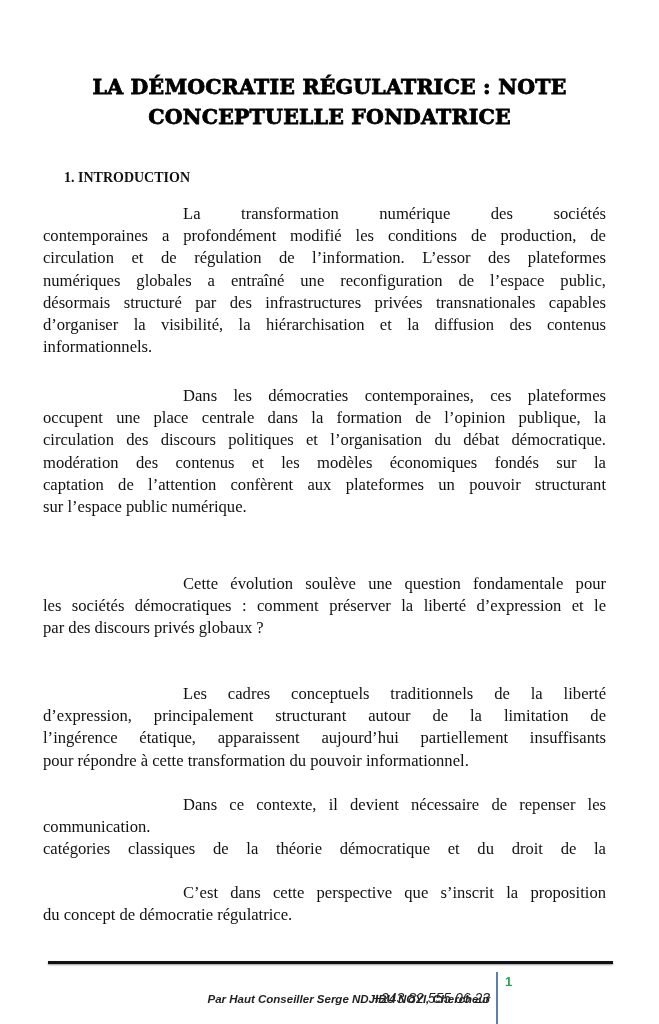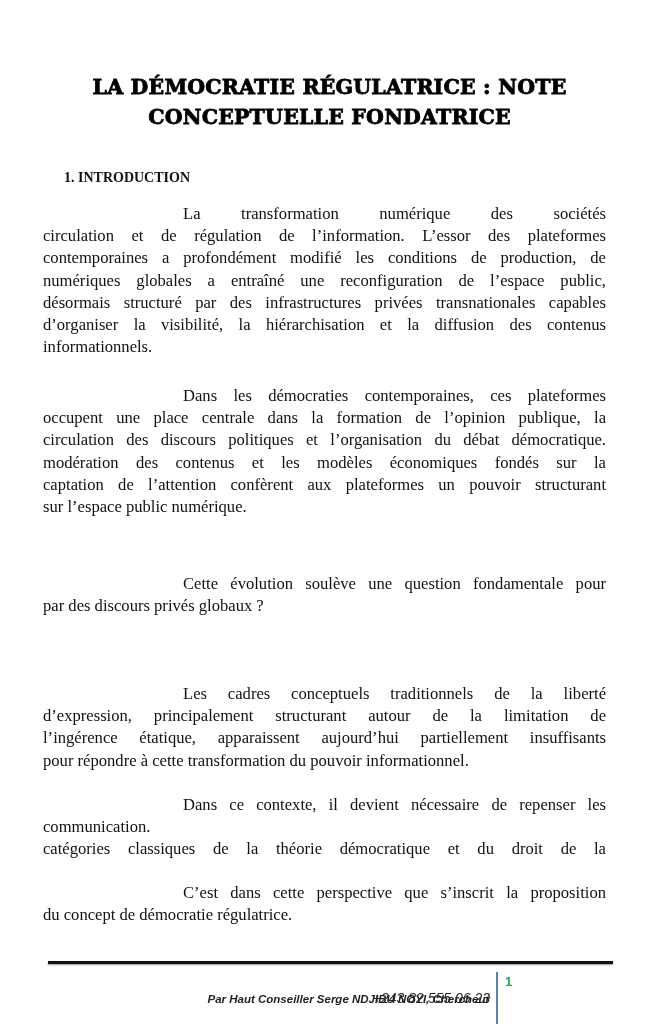--- a/index.html
+++ b/index.html
@@ -21,39 +21,40 @@
 
 <div class="title">
   <div>LA DÉMOCRATIE RÉGULATRICE : NOTE</div>
   <div>CONCEPTUELLE FONDATRICE</div>
 </div>
 
 <div class="heading">1. INTRODUCTION</div>
 
 <div class="para" style="top:203px;font-family:Liberation Serif, serif;">
   <span class="line indent">La transformation numérique des sociétés</span>
+  <span class="line">contemporaines a profondément modifié les conditions de production, de</span>
   <span class="line">circulation et de régulation de l’information. L’essor des plateformes</span>
-  <span class="line">contemporaines a profondément modifié les conditions de production, de</span>
   <span class="line">numériques globales a entraîné une reconfiguration de l’espace public,</span>
   <span class="line">désormais structuré par des infrastructures privées transnationales capables</span>
   <span class="line">d’organiser la visibilité, la hiérarchisation et la diffusion des contenus</span>
   <span class="line last">informationnels.</span>
 </div>
 
 <div class="para" style="top:385px;">
   <span class="line indent">Dans les démocraties contemporaines, ces plateformes</span>
   <span class="line">occupent une place centrale dans la formation de l’opinion publique, la</span>
   <span class="line">circulation des discours politiques et l’organisation du débat démocratique.</span>
   <span class="line">modération des contenus et les modèles économiques fondés sur la</span>
   <span class="line">captation de l’attention confèrent aux plateformes un pouvoir structurant</span>
   <span class="line last">sur l’espace public numérique.</span>
 </div>
 
 <div class="para" style="top:573px;">
   <span class="line indent">Cette évolution soulève une question fondamentale pour</span>
+  <span class="line">les sociétés démocratiques : comment préserver la liberté d’expression et le</span>
   <span class="line last">par des discours privés globaux ?</span>
 </div>
 
 <div class="para" style="top:683px;">
   <span class="line indent">Les cadres conceptuels traditionnels de la liberté</span>
   <span class="line">d’expression, principalement structurant autour de la limitation de</span>
   <span class="line">l’ingérence étatique, apparaissent aujourd’hui partiellement insuffisants</span>
   <span class="line last">pour répondre à cette transformation du pouvoir informationnel.</span>
 </div>
 

